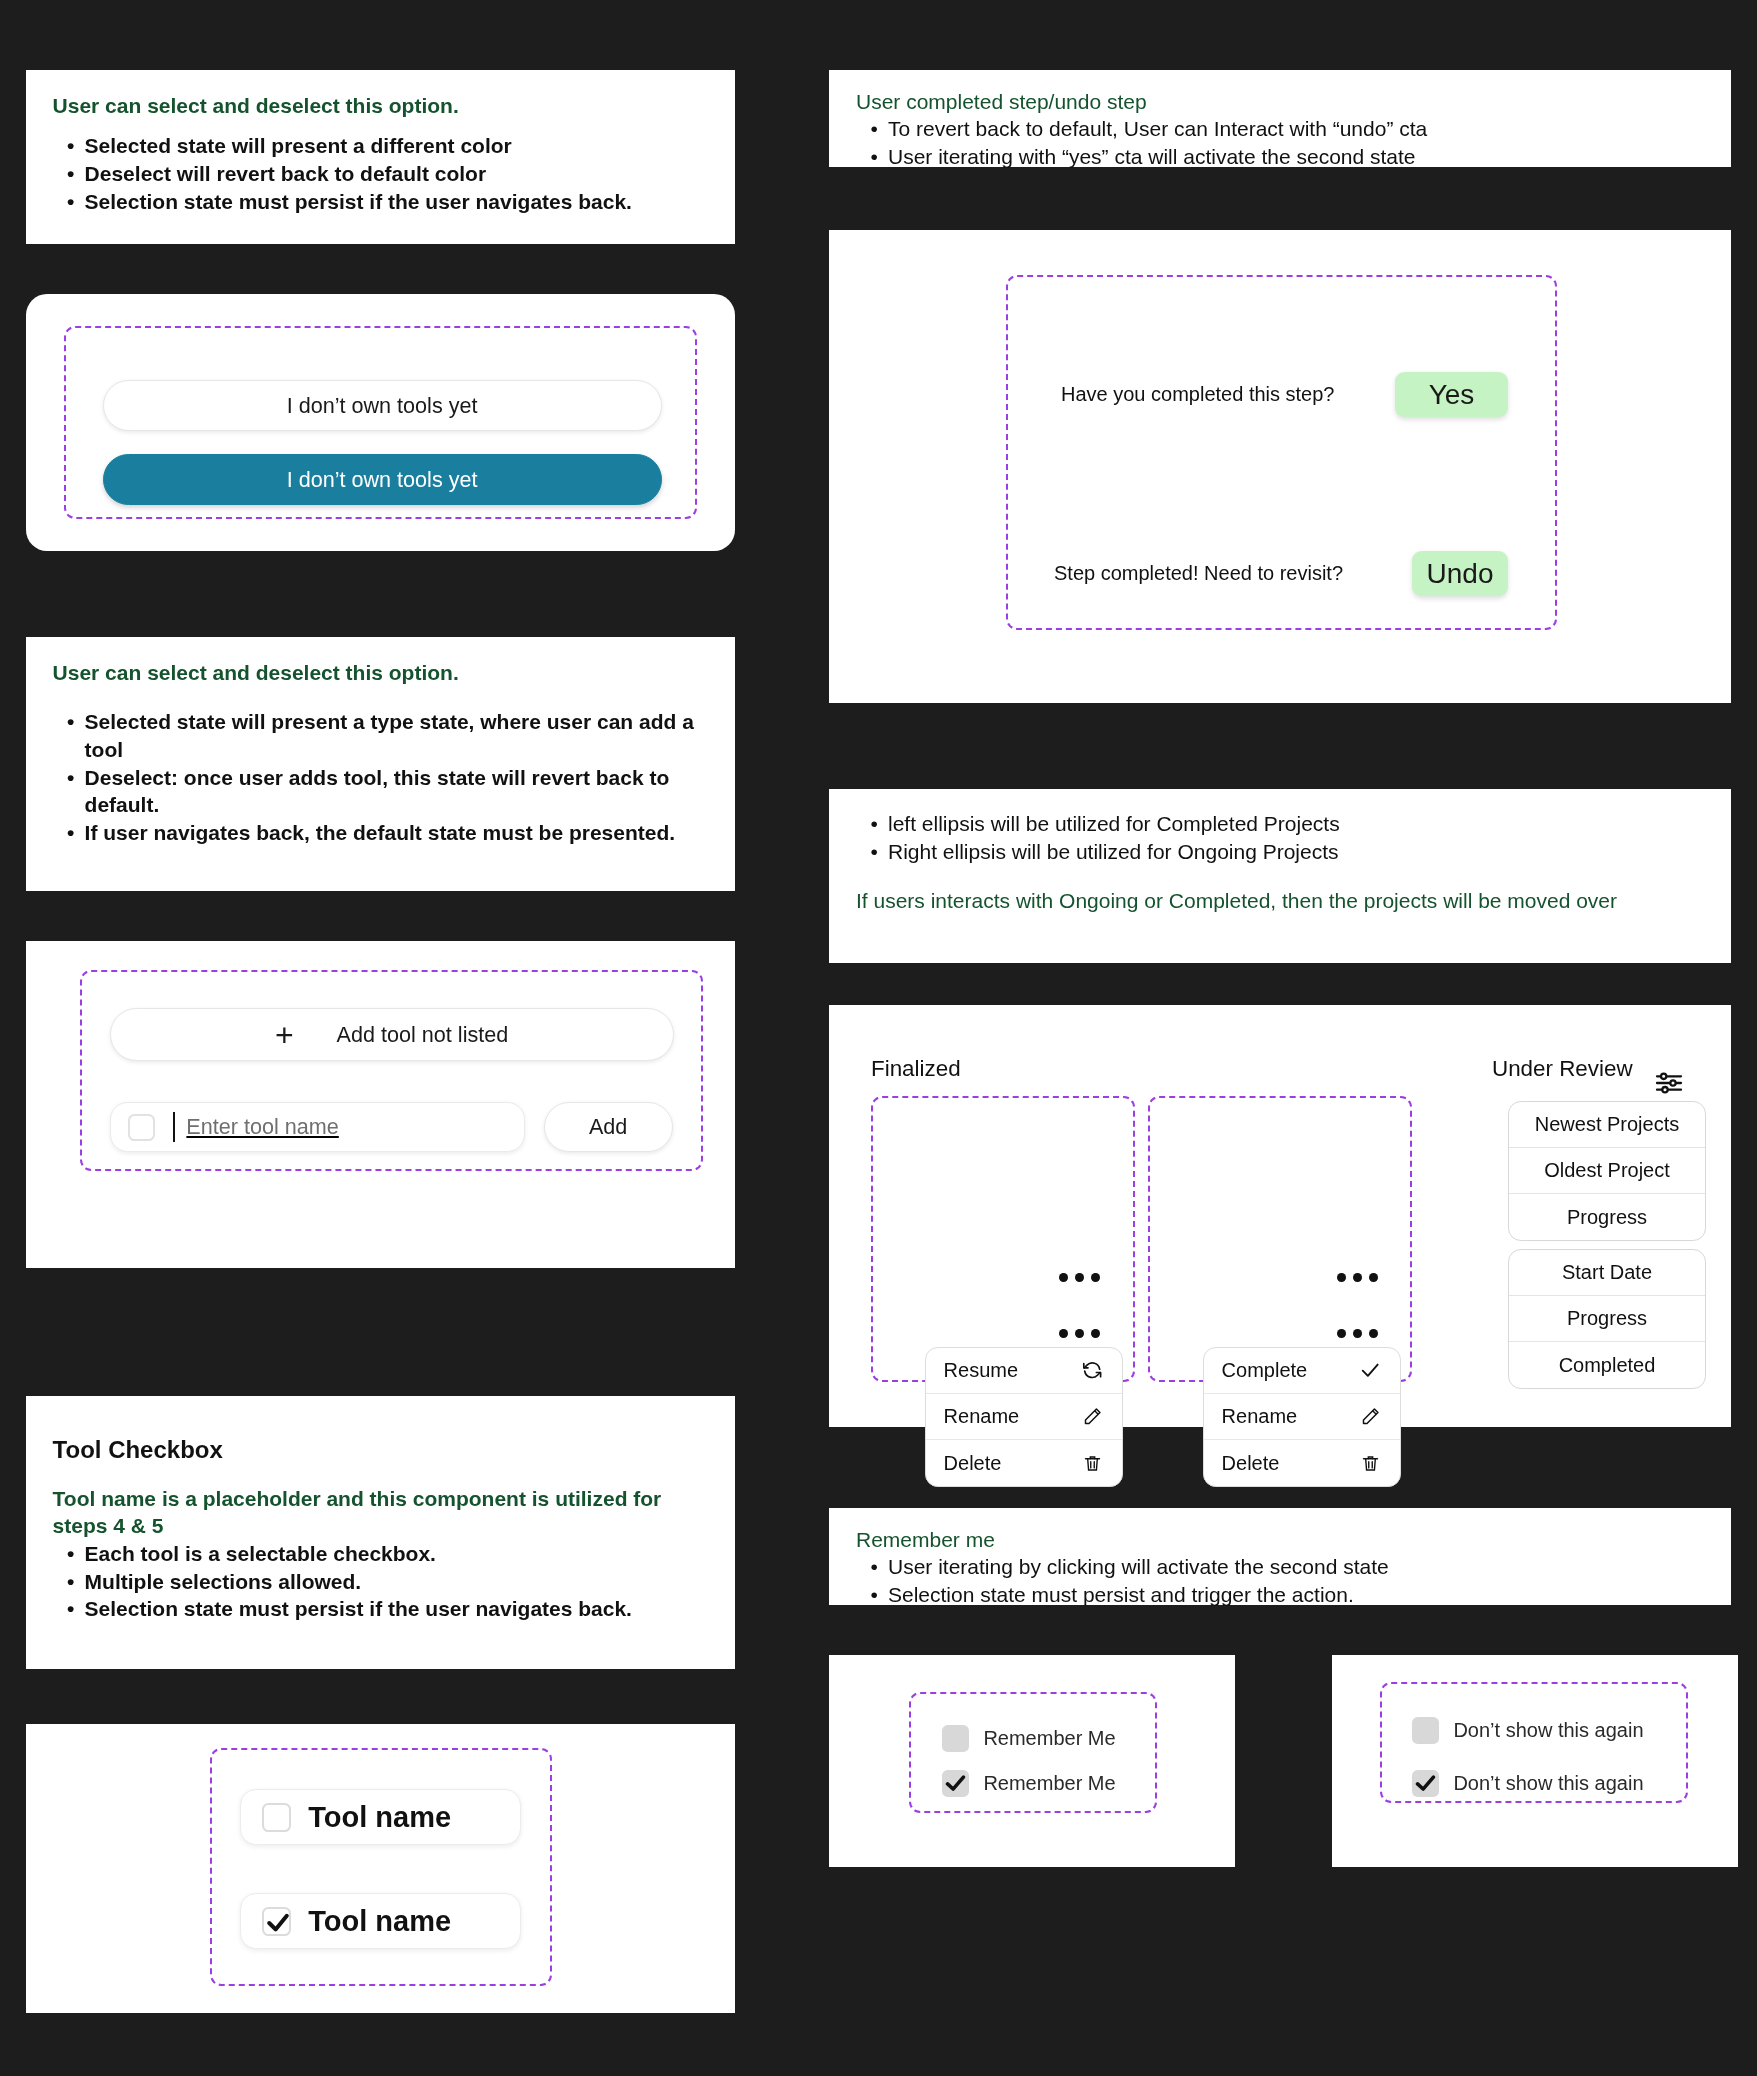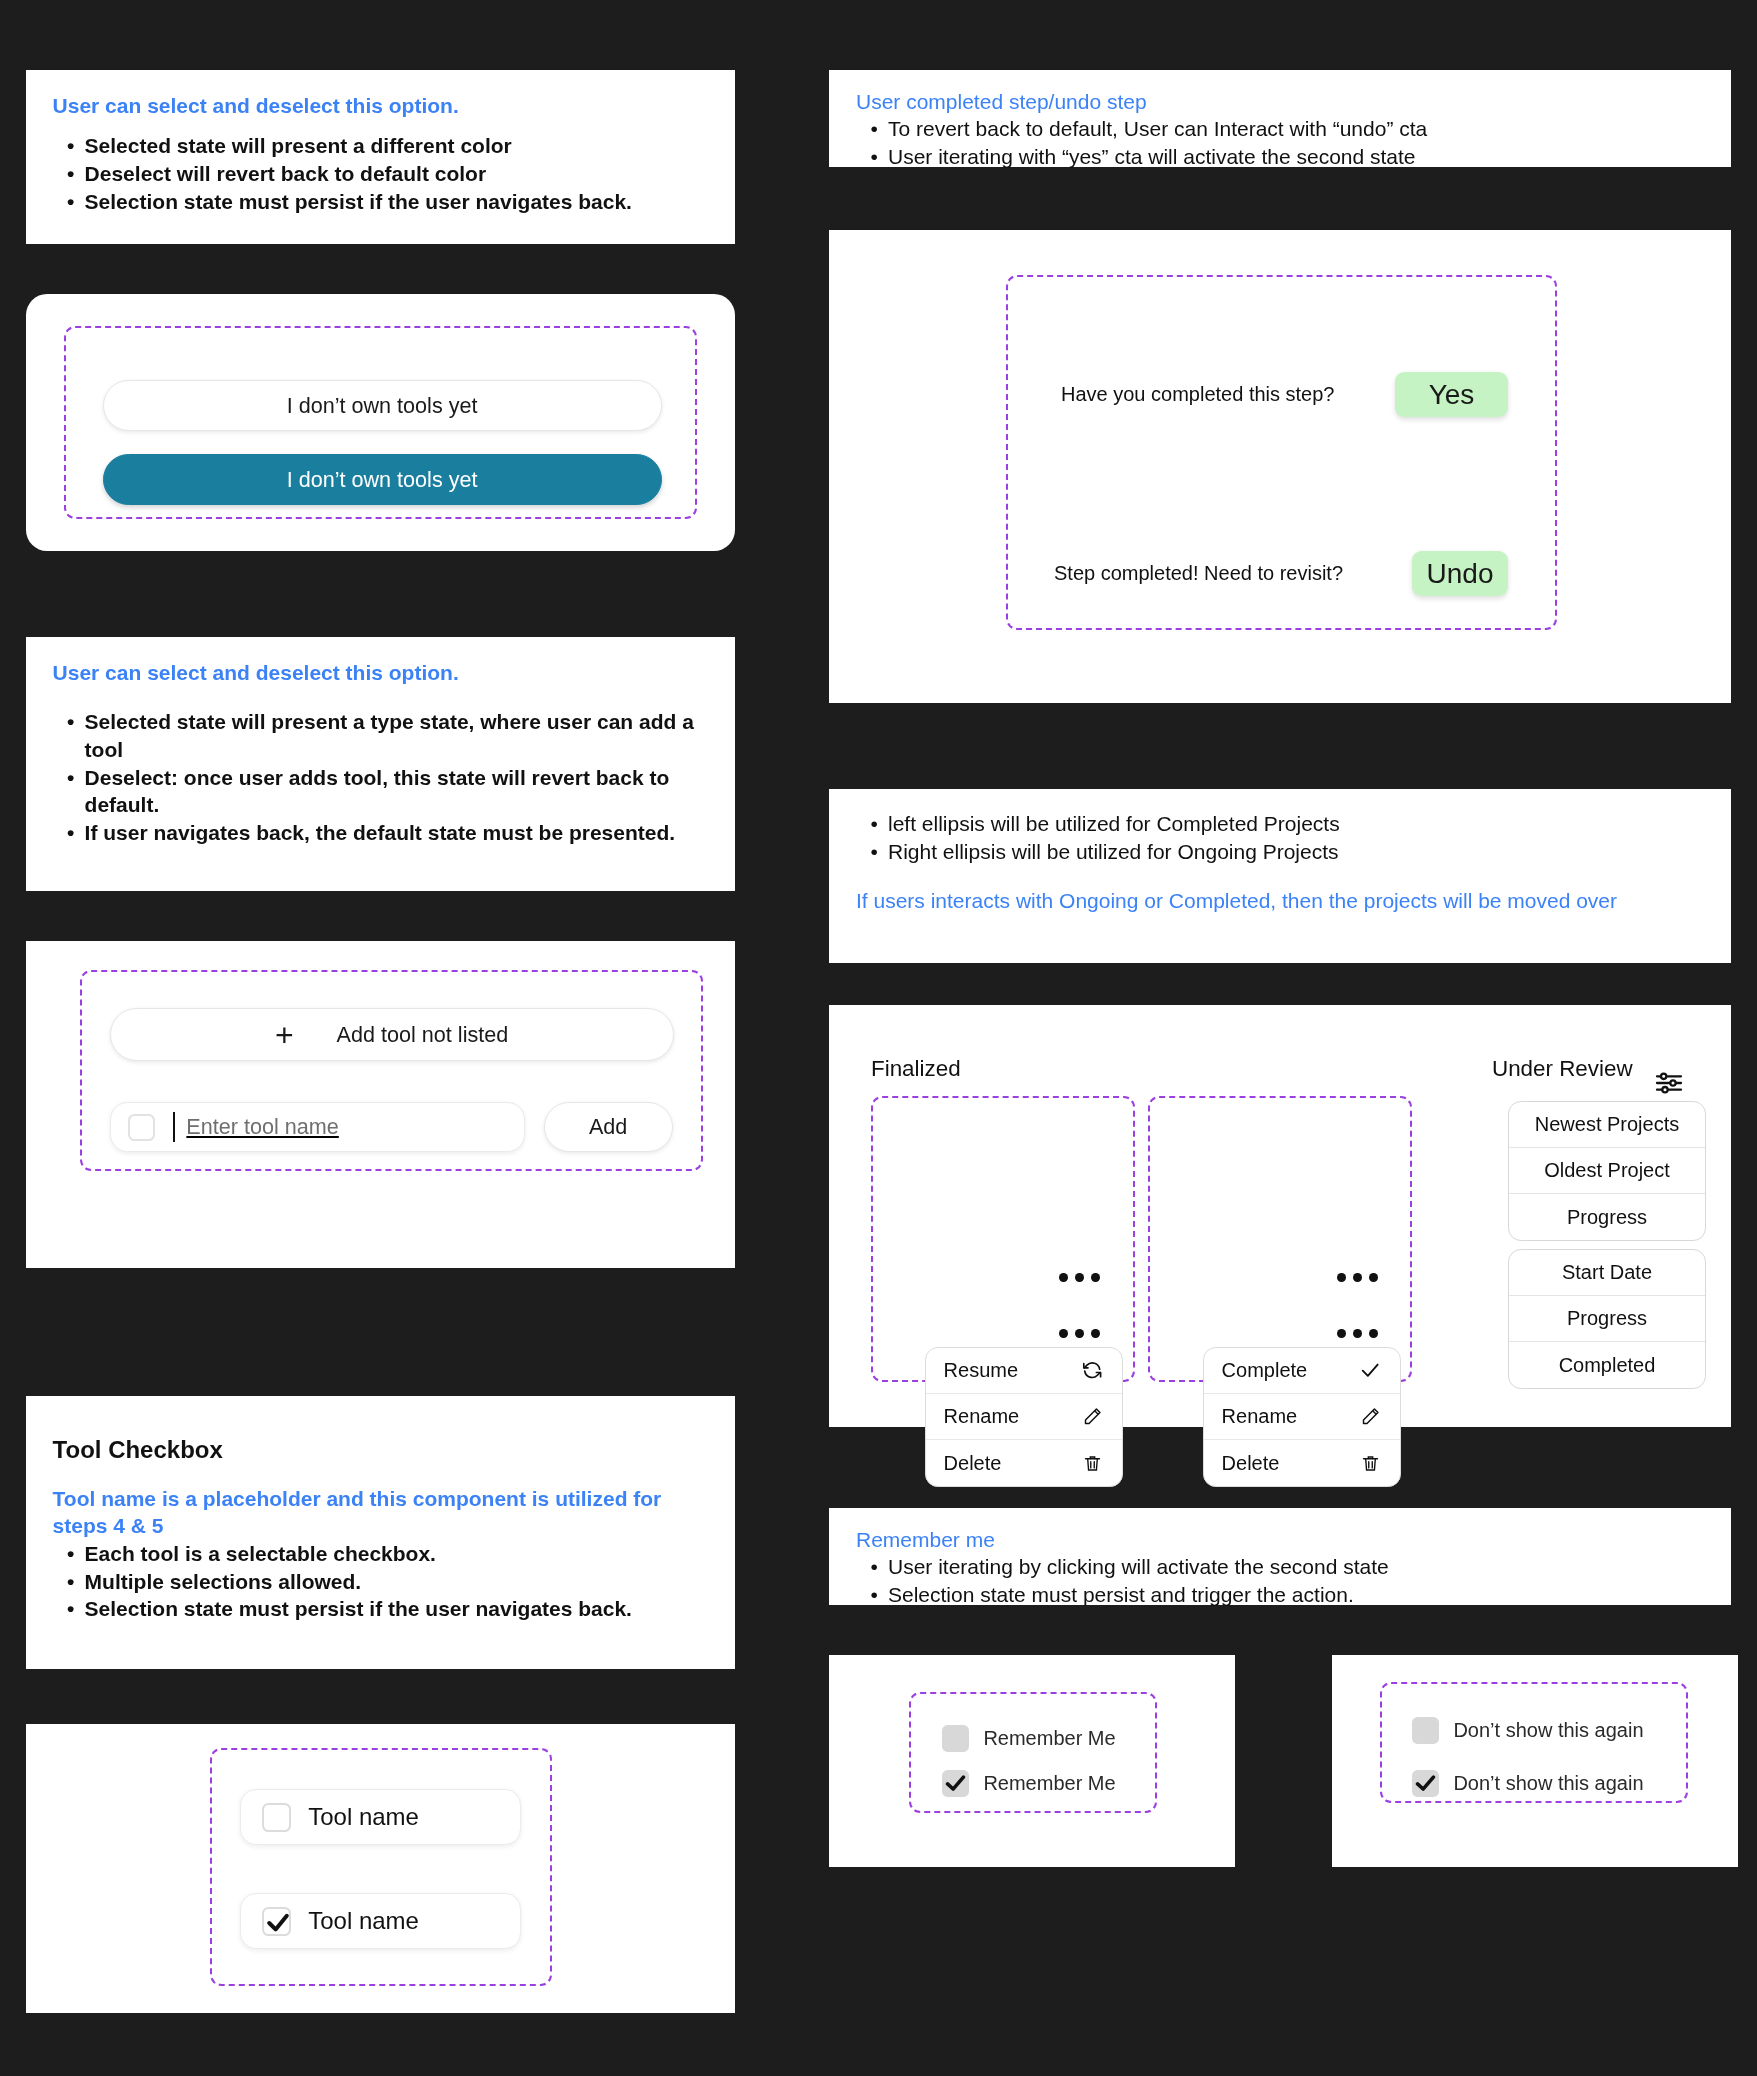--- a/index.html
+++ b/index.html
@@ -11,21 +11,21 @@
   .page { position: relative; width: 1757px; height: 2077px; }
 
   .card {
     position: absolute;
     background: #ffffff;
   }
 
   
   .spec { padding: 0; }
   .spec .lead {
-    font-size: 21px; color: #3b82f6; line-height: 1.3;
+    font-size: 21px; color: #14532d; line-height: 1.3;
   }
   .spec .lead.bold { font-weight: bold; }
   .spec ul { list-style: none; margin: 0; padding: 0; }
   .spec li {
     position: relative;
     padding-left: 32px;
     font-size: 21px;
     line-height: 1.33;
     color: #111;
     font-weight: bold;
@@ -97,21 +97,21 @@
   .toolrow {
     position: absolute;
     display: flex; align-items: center;
     gap: 17.6px;
     background: #fff;
     border: 1.6px solid #ececec;
     border-radius: 16px;
     box-shadow: 0 1.6px 4.8px rgba(0,0,0,.07);
     padding-left: 21px;
   }
-  .toolrow .lbl { font-size: 24px; color: #111; }
+  .toolrow .lbl { font-size: 29px; color: #111; font-weight: bold; }
   .cb {
     width: 29px; height: 29px;
     border: 2.4px solid #dcdcdc;
     border-radius: 6.4px;
     background: #fff;
     flex: none;
     position: relative;
   }
   .cb svg { position: absolute; left: -1.6px; top: -2.4px; }
 

